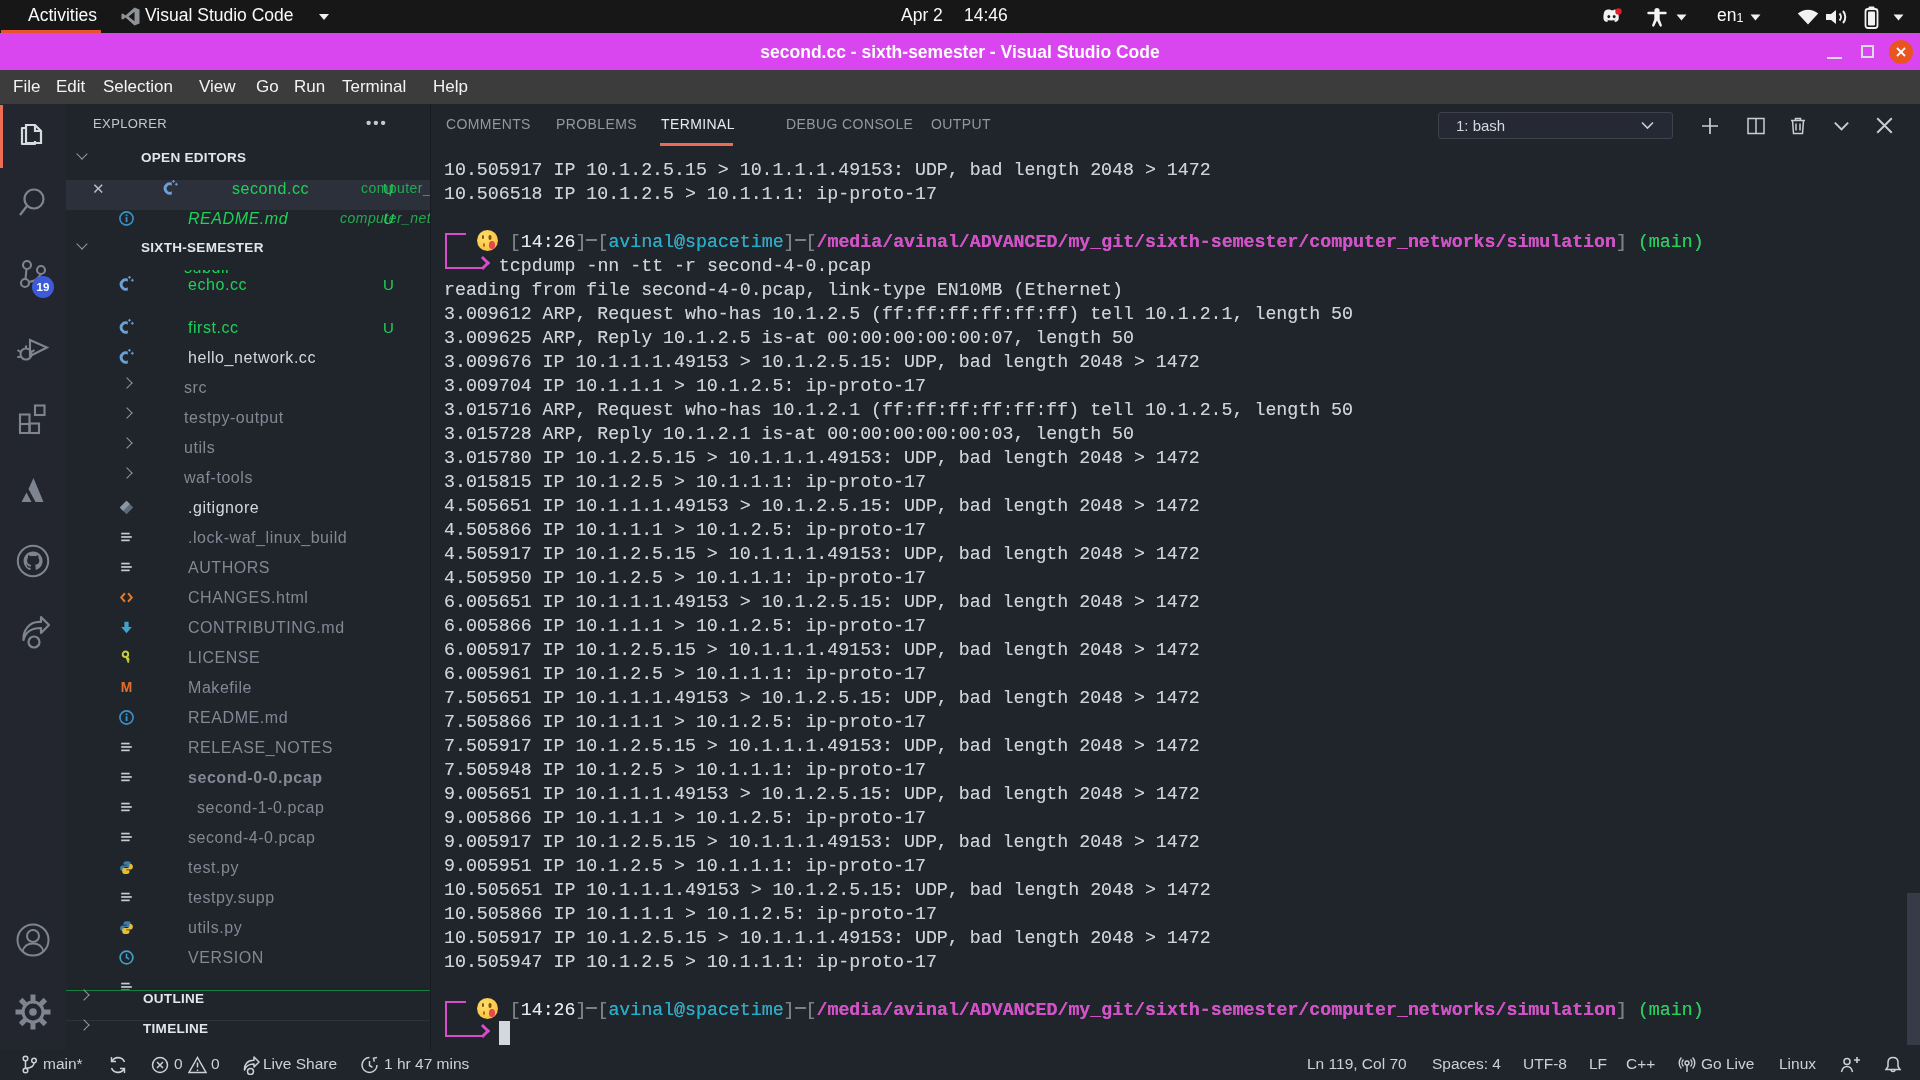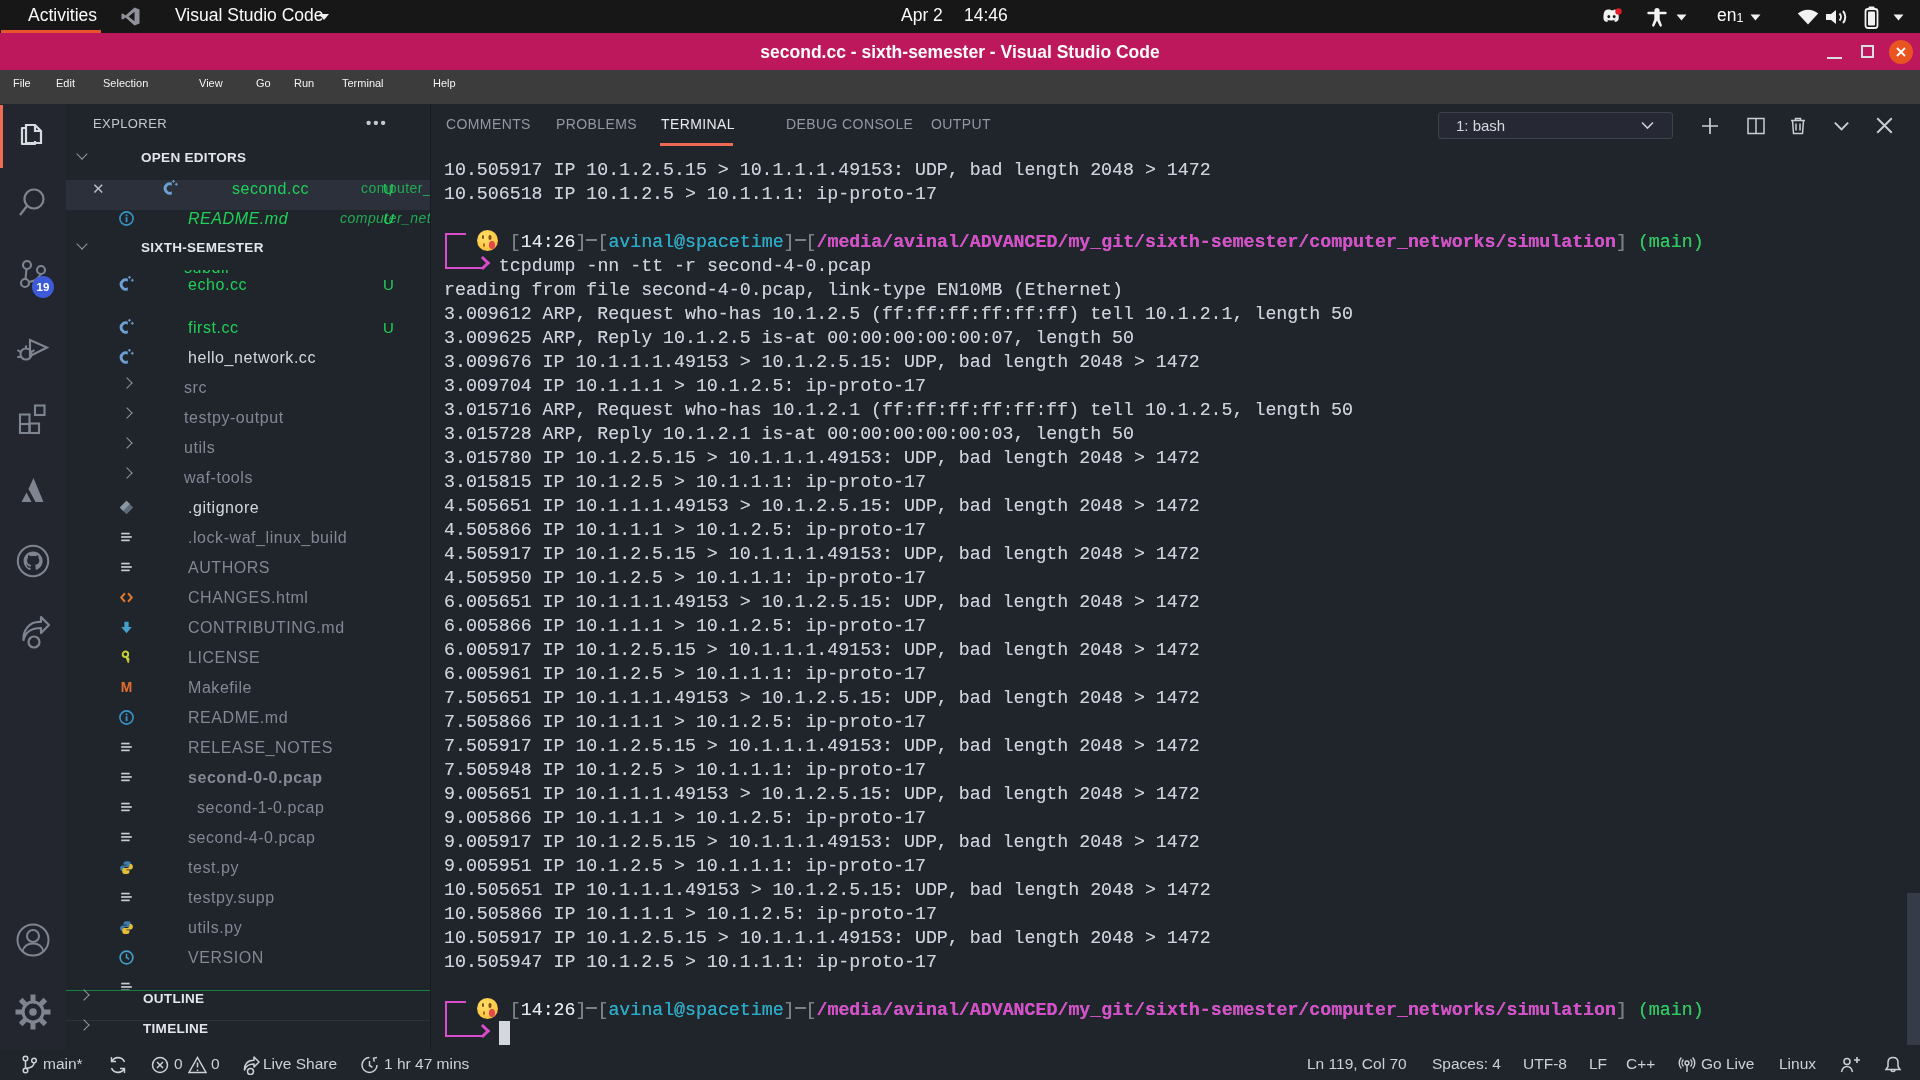--- a/index.html
+++ b/index.html
@@ -6,26 +6,26 @@
   html,body { width:1920px; height:1080px; overflow:hidden; background:#20242b; }
   body { font-family:"Liberation Sans", sans-serif; }
   #screen { position:relative; width:1920px; height:1080px; }
 
   
   #topbar { position:absolute; left:0; top:0; width:1920px; height:33px; background:#171717; color:#f5f5f5; }
   #topbar .txt { position:absolute; top:5px; font-size:17.5px; color:#fafafa; }
   #act-underline { position:absolute; left:1px; top:30px; width:100px; height:3px; background:#e9542d; }
 
   
-  #titlebar { position:absolute; left:0; top:33px; width:1920px; height:37px; background:#be185d; }
+  #titlebar { position:absolute; left:0; top:33px; width:1920px; height:37px; background:#d946ef; }
   #titlebar .title { position:absolute; left:0; right:0; top:9px; text-align:center; font-size:17.5px; font-weight:bold; color:#fcfcfc; }
 
   
   #menubar { position:absolute; left:0; top:70px; width:1920px; height:34px; background:#3c3c3d; color:#f3f3f3; }
-  #menubar span { position:absolute; top:7px; font-size:11px; }
+  #menubar span { position:absolute; top:7px; font-size:17px; }
 
   
   #activitybar { position:absolute; left:0; top:104px; width:66px; height:946px; background:#23262e; }
   #accent { position:absolute; left:0; top:105px; width:3px; height:63px; background:#ee6c54; }
 
   
   #sidebar { position:absolute; left:66px; top:104px; width:364px; height:946px; background:#20242b; }
   #sidebar .hdr { position:absolute; font-size:13px; color:#c3c8d0; letter-spacing:0.4px; }
   .rowlbl { font-size:16px; letter-spacing:0.55px; }
   .sect { font-weight:bold; font-size:13.5px; color:#e2e5ea; letter-spacing:0.3px; }
@@ -76,21 +76,21 @@
   .ital { font-style:italic; }
   .ubadge { position:absolute; left:317px; font-size:15px; }
   .gdot { position:absolute; left:318px; width:9px; height:9px; border-radius:50%; background:#1ed158; }
 </style>
 </head>
 <body>
 <div id="screen">
 
   <div id="topbar">
     <span class="txt" style="left:28px;">Activities</span>
-    <span class="txt" style="left:162px;margin-left:13px;">Visual Studio Code</span>
+    <span class="txt" style="left:132px;margin-left:13px;">Visual Studio Code</span>
     <span class="txt" style="left:901px;">Apr 2</span>
       <span class="txt" style="left:964px;">14:46</span>
     <span class="txt" style="left:1717px;">en<span style="font-size:12.5px; vertical-align:-1px;">1</span></span>
     <svg style="position:absolute; left:121px; top:7px;" width="19" height="19" viewBox="0 0 19 19">
         <path fill="#8f9399" d="M13.5 0.5 L18.5 2.5 v14 L13.5 18.5 L4.5 10.5 L1.8 12.6 L0.5 11.9 v-4.8 L1.8 6.4 L4.5 8.5 z M13.5 4.8 L7.6 9.5 L13.5 14.2 z"></path>
       </svg>
       <svg style="position:absolute; left:318px; top:13px;" width="12" height="8" viewBox="0 0 12 8">
         <path fill="#f0f0f0" d="M1 1 h10 L6 7 z"></path>
       </svg>
       <svg style="position:absolute; left:1601px; top:8px;" width="22" height="18" viewBox="0 0 22 18">

